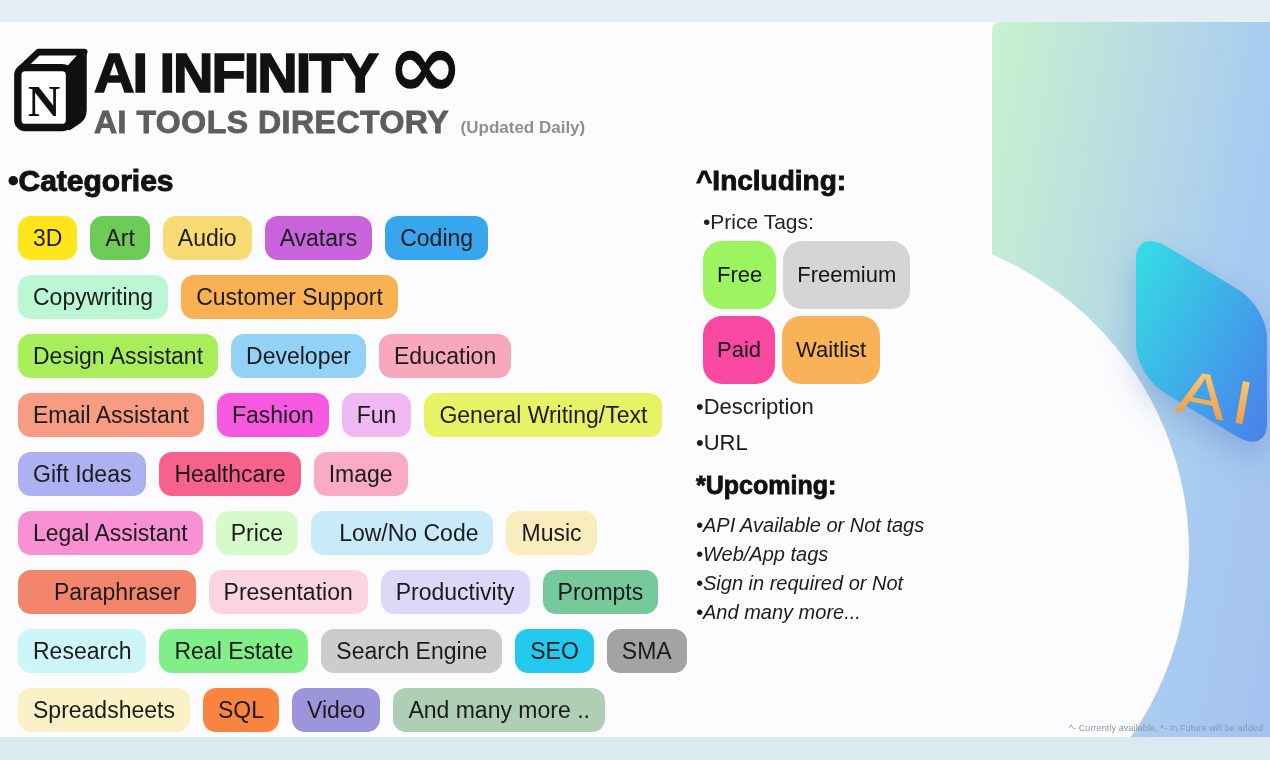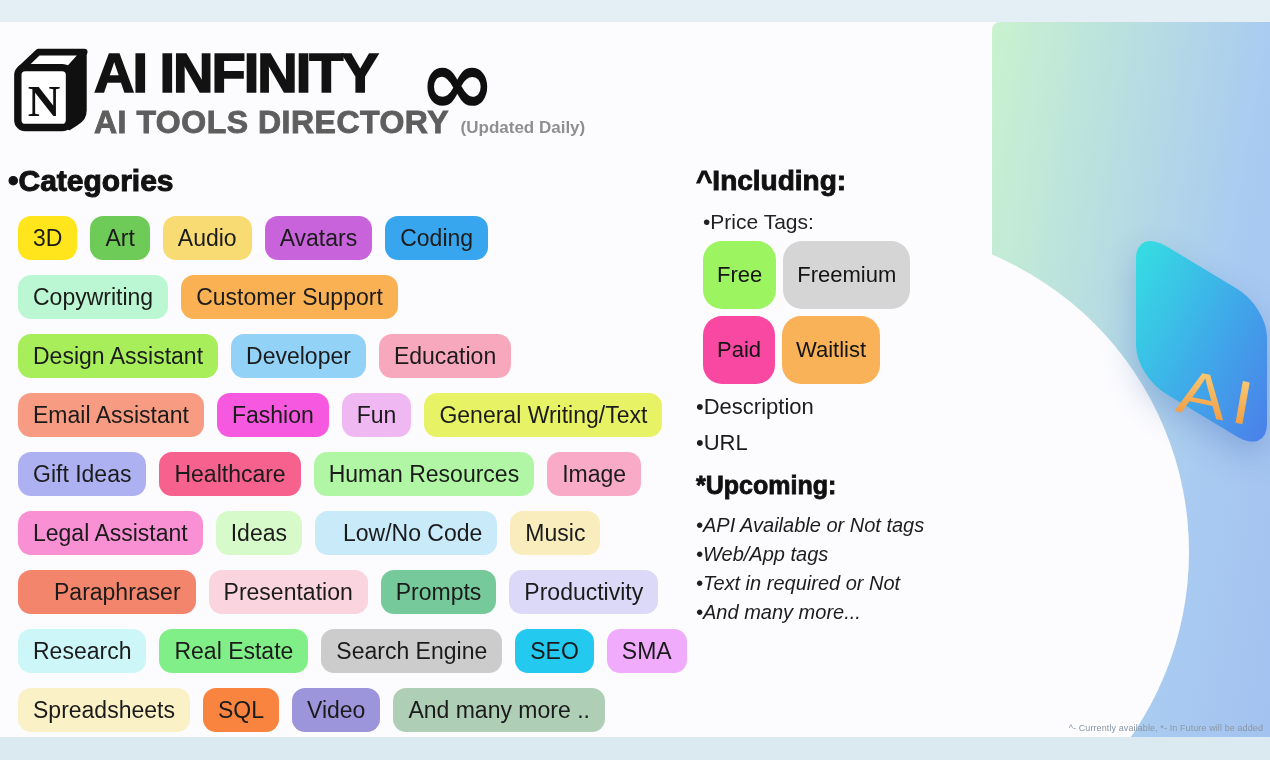--- a/index.html
+++ b/index.html
@@ -30,21 +30,21 @@
     position:absolute;right:12px;bottom:-6px;
     font-size:68px;font-weight:400;letter-spacing:5px;line-height:1;
     transform:rotate(9deg) skewY(-31deg);transform-origin:center;
     background:linear-gradient(180deg,#FBD07C 0%,#F2A047 85%);
     -webkit-background-clip:text;background-clip:text;color:transparent;
   }
 
   
   .brand{position:absolute;left:8px;top:44px;display:flex;align-items:flex-start;}
   .brand-text{margin-left:4px;}
-  .title-row{display:flex;align-items:flex-end;gap:32px;}
+  .title-row{display:flex;align-items:center;}
   .brand-title{
     font-size:56px;font-weight:bold;letter-spacing:-2px;color:#121212;
     -webkit-text-stroke:1.6px #121212;line-height:1.05;white-space:nowrap;
   }
   .infinity{
     font-family:"DejaVu Sans",sans-serif;font-weight:bold;color:#0f0f0f;
     font-size:92px;line-height:40px;margin-left:10px;margin-top:-14px;
   }
   .brand-sub{margin-top:1px;white-space:nowrap;}
   .brand-sub .sub-main{
@@ -146,41 +146,40 @@
     </div>
     <div class="pill-row">
       <span class="pill" style="background: rgb(247, 155, 130);">Email Assistant</span>
       <span class="pill" style="background: rgb(246, 89, 223);">Fashion</span>
       <span class="pill" style="background: rgb(239, 184, 243);">Fun</span>
       <span class="pill" style="background: rgb(231, 243, 100);">General Writing/Text</span>
     </div>
     <div class="pill-row">
       <span class="pill" style="background: rgb(173, 177, 241);">Gift Ideas</span>
       <span class="pill" style="background: rgb(247, 97, 141);">Healthcare</span>
-      <span class="pill" style="background: rgb(177, 246, 165);">Human Resources</span>
       <span class="pill" style="background: rgb(249, 170, 198);">Image</span>
     </div>
     <div class="pill-row">
       <span class="pill" style="background: rgb(248, 144, 211);">Legal Assistant</span>
-      <span class="pill" style="background: rgb(215, 250, 202);">Ideas</span>
+      <span class="pill" style="background: rgb(215, 250, 202);">Price</span>
       <span class="pill" style="background: rgb(200, 234, 249); padding-left: 28px;">Low/No Code</span>
       <span class="pill" style="background: rgb(249, 237, 189);">Music</span>
     </div>
     <div class="pill-row">
       <span class="pill" style="background: rgb(243, 133, 108); padding-left: 36px;">Paraphraser</span>
       <span class="pill" style="background: rgb(250, 213, 223);">Presentation</span>
+      <span class="pill" style="background: rgb(220, 216, 248);">Productivity</span>
       <span class="pill" style="background: rgb(118, 201, 154);">Prompts</span>
-      <span class="pill" style="background: rgb(220, 216, 248);">Productivity</span>
     </div>
     <div class="pill-row">
       <span class="pill" style="background: rgb(205, 246, 249);">Research</span>
       <span class="pill" style="background: rgb(129, 239, 135);">Real Estate</span>
       <span class="pill" style="background: rgb(204, 204, 204);">Search Engine</span>
       <span class="pill" style="background: rgb(36, 201, 239);">SEO</span>
-      <span class="pill" style="background: #f0abfc;">SMA</span>
+      <span class="pill" style="background: #a3a3a3;">SMA</span>
     </div>
     <div class="pill-row">
       <span class="pill" style="background: rgb(251, 241, 199);">Spreadsheets</span>
       <span class="pill" style="background: rgb(248, 132, 63);">SQL</span>
       <span class="pill" style="background: rgb(157, 149, 219);">Video</span>
       <span class="pill" style="background: rgb(175, 206, 182);">And many more ..</span>
     </div>
   </div>
 </div>
 
@@ -194,18 +193,18 @@
   <div class="price-row">
     <span class="price-pill" style="background: rgb(248, 72, 161);">Paid</span>
     <span class="price-pill" style="background: rgb(249, 178, 87);">Waitlist</span>
   </div>
   <div class="info-item">•Description</div>
   <div class="info-item">•URL</div>
   <div class="upcoming-heading">*Upcoming:</div>
   <div class="upcoming-list">
     <div class="upcoming-item">•API Available or Not tags</div>
     <div class="upcoming-item">•Web/App tags</div>
-    <div class="upcoming-item">•Text in required or Not</div>
+    <div class="upcoming-item">•Sign in required or Not</div>
     <div class="upcoming-item">•And many more...</div>
   </div>
 </div>
 
 <div class="footnote">^- Currently available, *- In Future will be added</div>
 
 </body></html>

